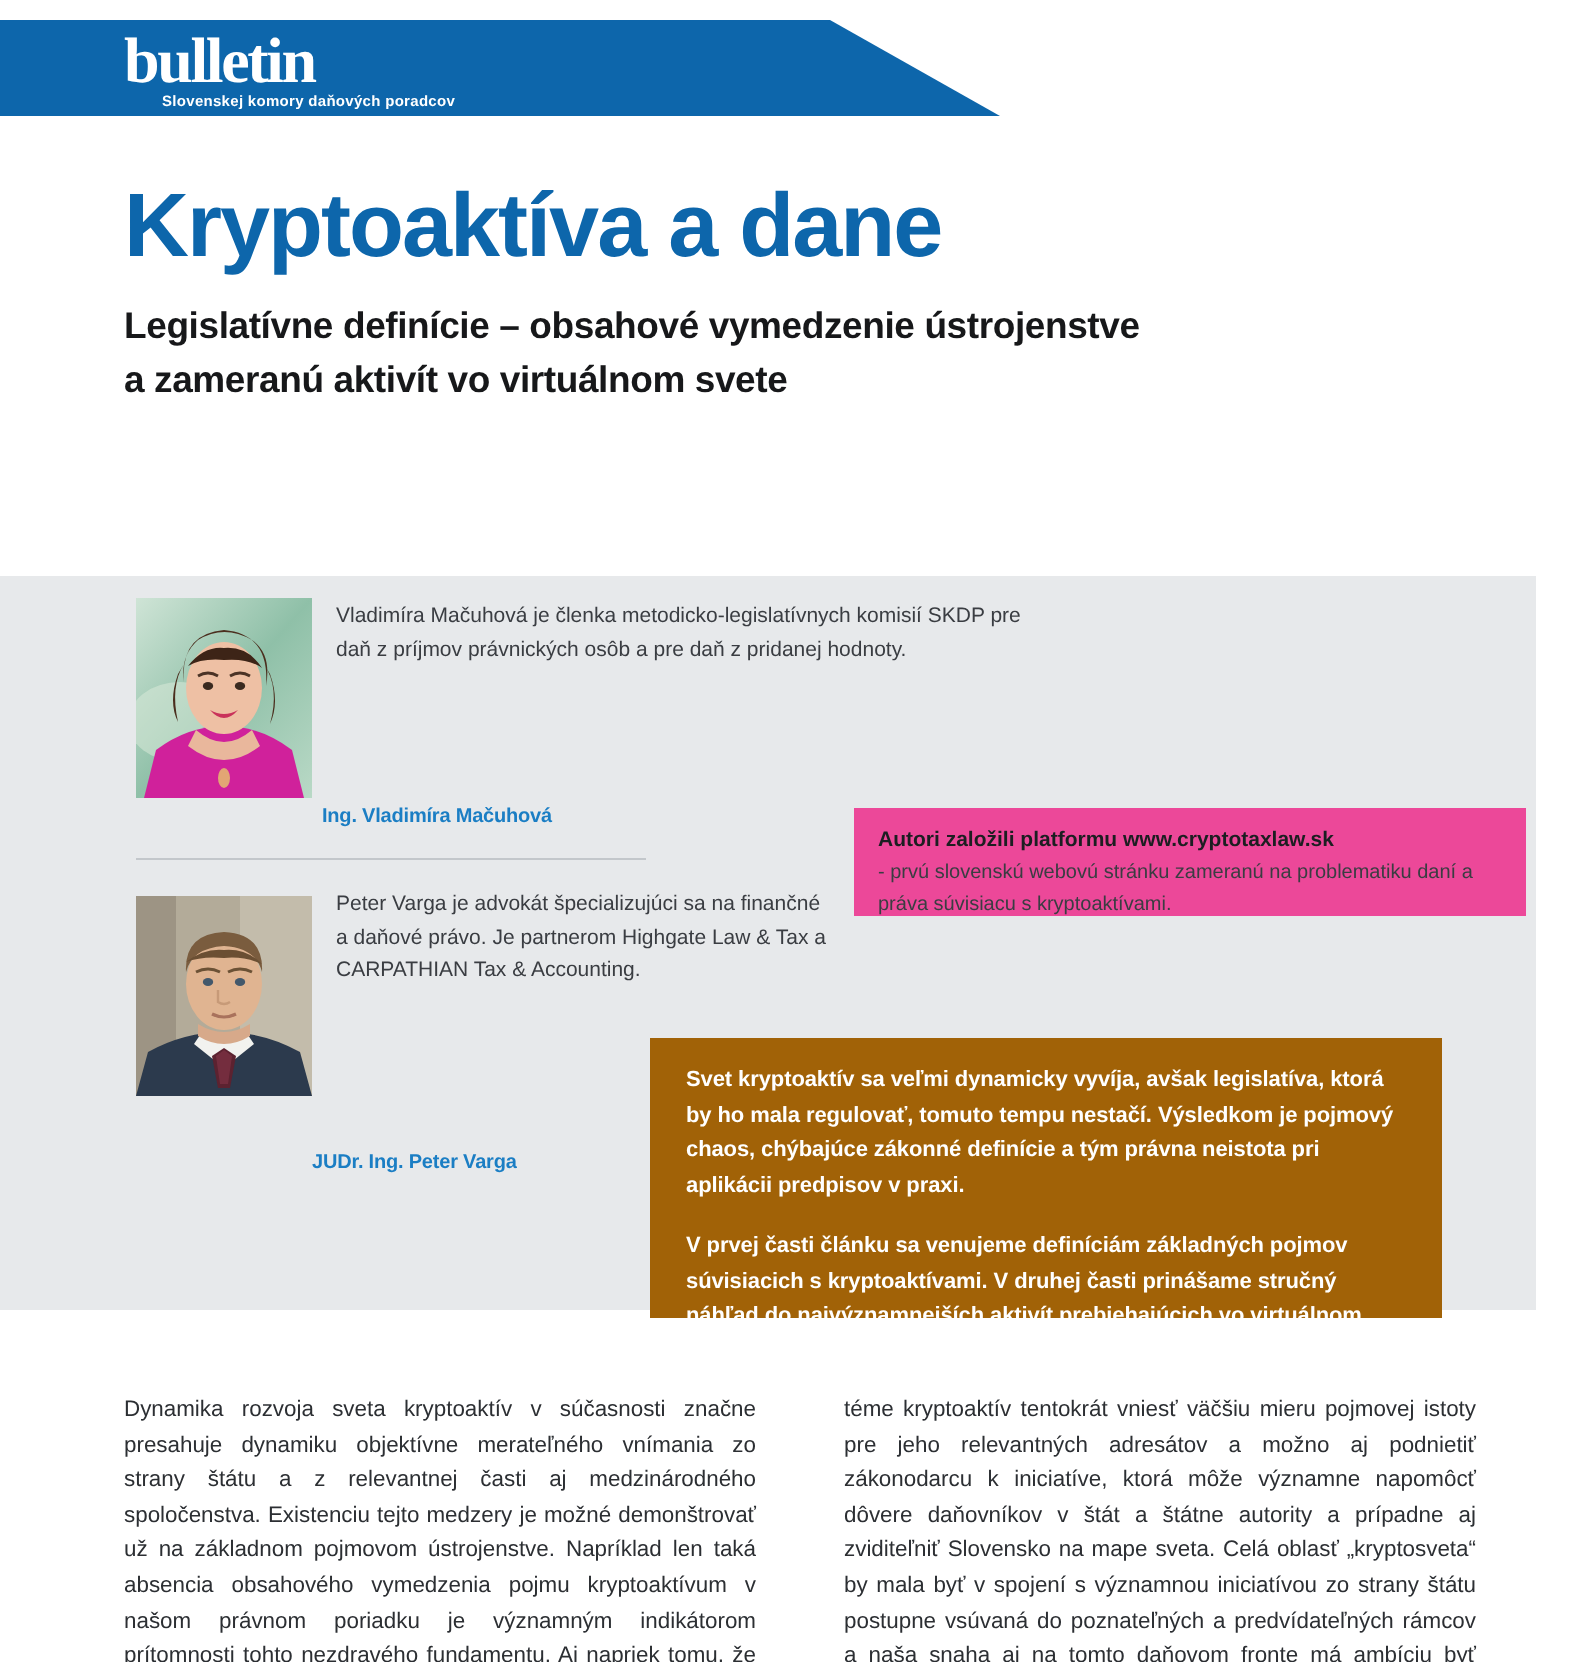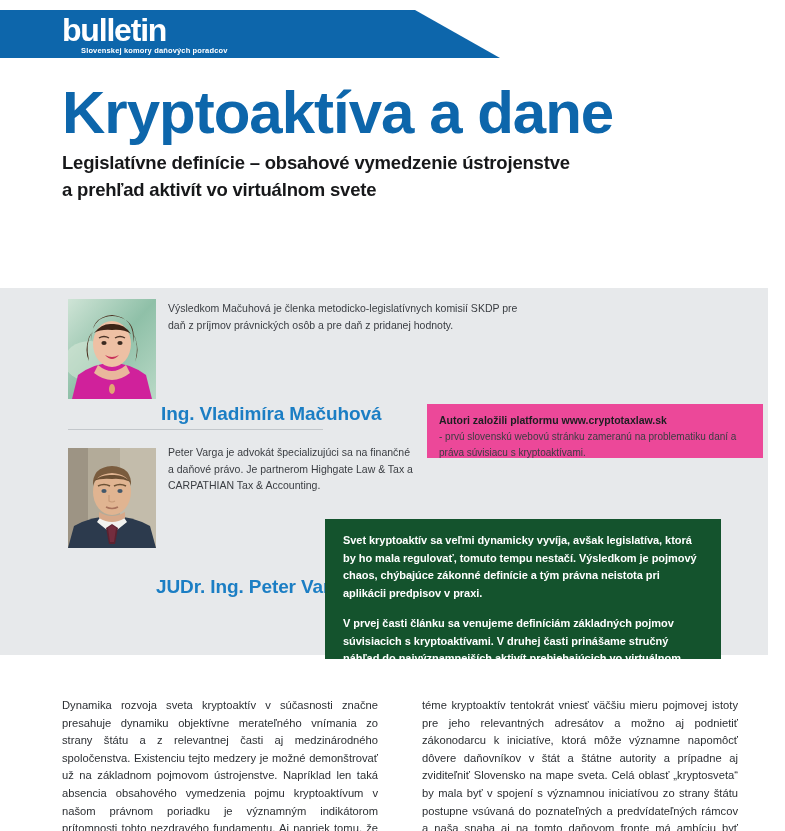--- a/index.html
+++ b/index.html
@@ -34,20 +34,21 @@
   }
   #masthead-wordmark {
     position: absolute;
     left: 62px;
     top: 3px;
     color: #ffffff;
     font-size: 32px;
     font-weight: bold;
     letter-spacing: -1.2px;
     line-height: 34px;
+    font-family: Liberation Serif, serif;
   }
   #masthead-sub {
     position: absolute;
     left: 81px;
     top: 36px;
     color: #ffffff;
     font-size: 7.5px;
     font-weight: bold;
     letter-spacing: 0.15px;
     white-space: nowrap;
@@ -55,21 +56,21 @@
 
   
   #title-block {
     position: absolute;
     left: 62px;
     top: 88px;
     width: 700px;
   }
   #page-title {
     color: #0d66ab;
-    font-size: 60px;
+    font-size: 45px;
     font-weight: bold;
     letter-spacing: -1px;
     line-height: 50px;
     margin: 0;
   }
   #page-subtitle {
     margin-top: 11px;
     color: #17181a;
     font-size: 18.5px;
     font-weight: bold;
@@ -115,21 +116,21 @@
   }
   #bio-varga {
     left: 168px;
     top: 444px;
     width: 250px;
   }
 
   .author-name {
     position: absolute;
     color: #1b7ec4;
-    font-size: 19px;
+    font-size: 10px;
     font-weight: bold;
     letter-spacing: -0.1px;
   }
   #name-macuhova {
     left: 161px;
     top: 403px;
   }
   #name-varga {
     left: 156px;
     top: 576px;
@@ -168,21 +169,21 @@
     margin-top: 1px;
   }
 
   
   #abstract-box {
     position: absolute;
     left: 325px;
     top: 519px;
     width: 396px;
     height: 140px;
-    background: #14532d;
+    background: #a16207;
     padding: 13px 18px 0 18px;
     box-sizing: border-box;
   }
   #abstract-box p {
     margin: 0 0 13px 0;
     color: #ffffff;
     font-size: 11px;
     font-weight: bold;
     line-height: 17.5px;
     letter-spacing: -0.05px;
@@ -214,21 +215,21 @@
 <div id="masthead">
   <div id="masthead-shape"></div>
   <div id="masthead-wordmark">bulletin</div>
   <div id="masthead-sub">Slovenskej komory daňových poradcov</div>
 </div>
 
 <div id="title-block">
   <h1 id="page-title">Kryptoaktíva a dane</h1>
   <div id="page-subtitle">
     <div>Legislatívne definície – obsahové vymedzenie ústrojenstve</div>
-    <div>a prehľad aktivít vo virtuálnom svete</div>
+    <div>a zameranú aktivít vo virtuálnom svete</div>
   </div>
 </div>
 
 <div id="authors-panel"></div>
 
 <div class="author-photo" id="photo-macuhova">
   <svg width="88" height="100" viewBox="0 0 88 100">
     <defs>
       <linearGradient id="bgF" x1="0" y1="0" x2="1" y2="1">
         <stop offset="0%" stop-color="#cfe4d6"></stop>
@@ -247,21 +248,21 @@
     <path d="M26 34 Q34 24 44 25 Q56 24 63 35 Q56 30 44 31 Q33 30 26 34 Z" fill="#3d2417"></path>
     <ellipse cx="36" cy="44" rx="2.6" ry="2" fill="#3a2a20"></ellipse>
     <ellipse cx="52" cy="44" rx="2.6" ry="2" fill="#3a2a20"></ellipse>
     <path d="M31 39 Q36 36 41 39" stroke="#4b3326" stroke-width="1.4" fill="none"></path>
     <path d="M47 39 Q52 36 57 39" stroke="#4b3326" stroke-width="1.4" fill="none"></path>
     <path d="M37 56 Q44 60 51 56 Q44 64 37 56 Z" fill="#c9325a"></path>
     <ellipse cx="44" cy="90" rx="3" ry="5" fill="#e6c86a" opacity="0.8"></ellipse>
   </svg>
 </div>
 
-<div class="author-bio" id="bio-macuhova">Výsledkom Mačuhová je členka metodicko-legislatívnych komisií SKDP pre daň z príjmov právnických osôb a pre daň z pridanej hodnoty.</div>
+<div class="author-bio" id="bio-macuhova">Vladimíra Mačuhová je členka metodicko-legislatívnych komisií SKDP pre daň z príjmov právnických osôb a pre daň z pridanej hodnoty.</div>
 <div class="author-rule" id="rule-macuhova"></div>
 <div class="author-name" id="name-macuhova">Ing. Vladimíra Mačuhová</div>
 
 <div class="author-photo" id="photo-varga">
   <svg width="88" height="100" viewBox="0 0 88 100">
     <defs>
       <linearGradient id="bgM" x1="0" y1="0" x2="1" y2="0">
         <stop offset="0%" stop-color="#9a9383"></stop>
         <stop offset="45%" stop-color="#cdc6b6"></stop>
         <stop offset="100%" stop-color="#8d8button"></stop>

